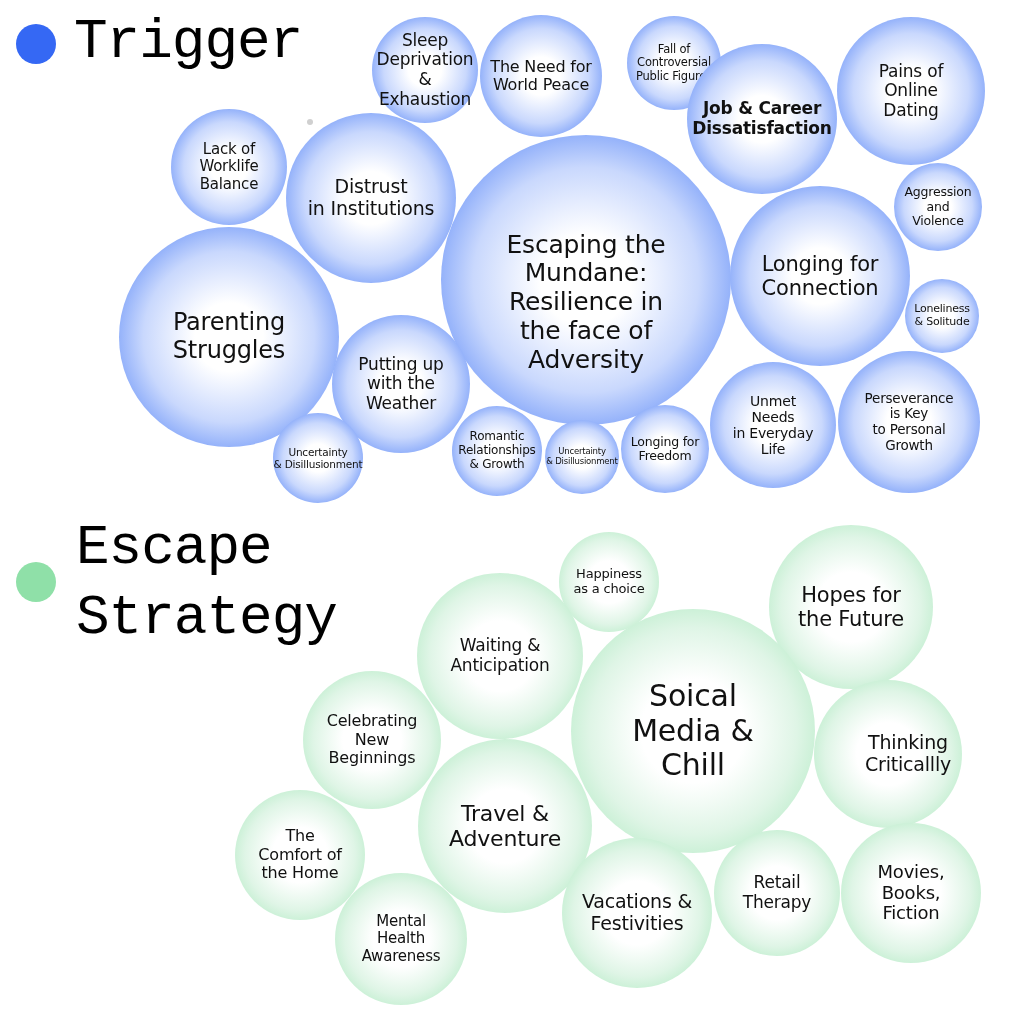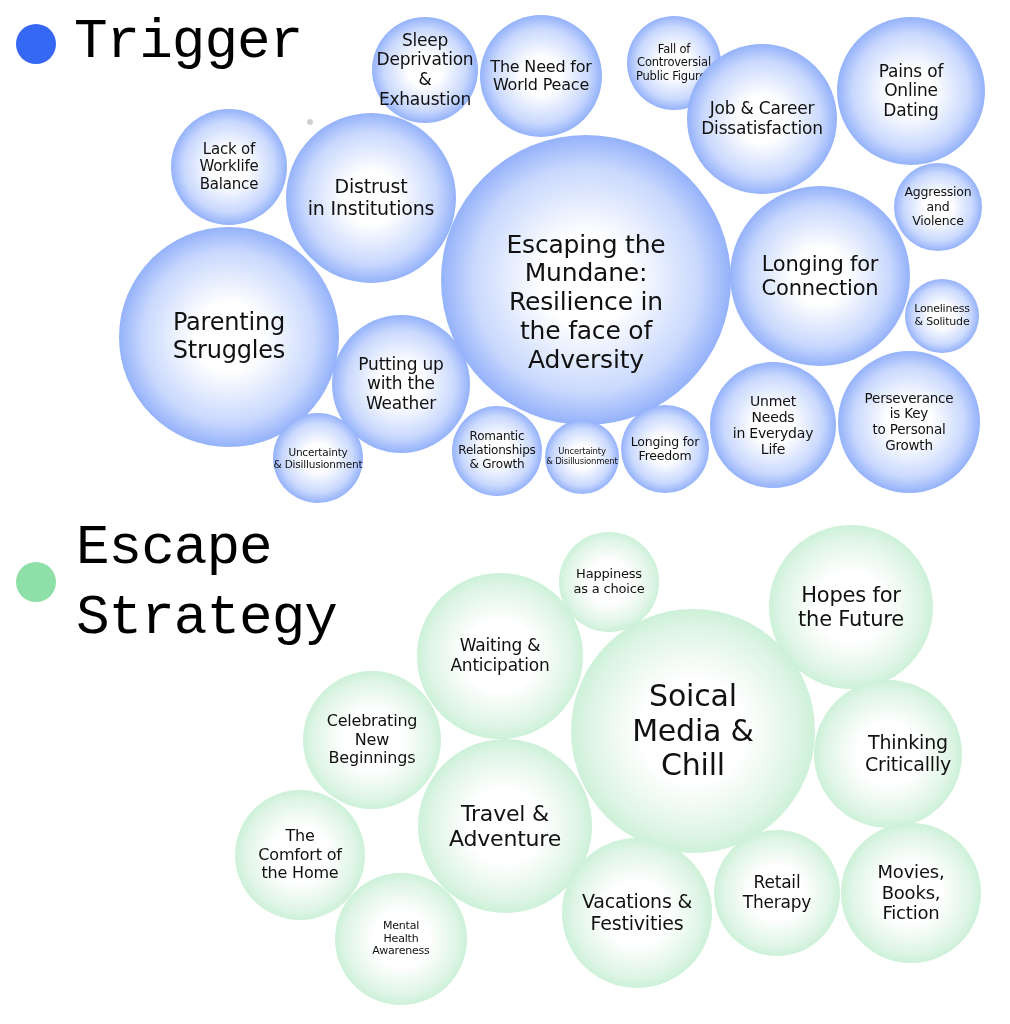--- a/index.html
+++ b/index.html
@@ -37,21 +37,21 @@
     <div class="bubble trigger" style="left: 480px; top: 15px; width: 122px; height: 122px;">
       <span style="font-size: 16px;">The Need for
 World Peace</span>
     </div>
     <div class="bubble trigger" style="left: 627px; top: 16px; width: 94px; height: 94px;">
       <span style="font-size: 11.5px;">Fall of
 Controversial
 Public Figures</span>
     </div>
     <div class="bubble trigger" style="left: 687px; top: 44px; width: 150px; height: 150px;">
-      <span style="font-size: 17px;">Job &amp; Career
+      <span style="font-size: 17px; font-weight: bold;">Job &amp; Career
 Dissatisfaction</span>
     </div>
     <div class="bubble trigger" style="left: 837px; top: 17px; width: 148px; height: 148px;">
       <span style="font-size: 17px;">Pains of
 Online
 Dating</span>
     </div>
     <div class="bubble trigger" style="left: 171px; top: 109px; width: 116px; height: 116px;">
       <span style="font-size: 15px;">Lack of
 Worklife
@@ -161,17 +161,17 @@
     <div class="bubble escape" style="left: 714px; top: 830px; width: 126px; height: 126px;">
       <span style="font-size: 17px;">Retail
 Therapy</span>
     </div>
     <div class="bubble escape" style="left: 841px; top: 823px; width: 140px; height: 140px;">
       <span style="font-size: 18px;">Movies,
 Books,
 Fiction</span>
     </div>
     <div class="bubble escape" style="left: 335px; top: 873px; width: 132px; height: 132px;">
-      <span style="font-size: 11px;">Mental
+      <span style="font-size: 15px;">Mental
 Health
 Awareness</span>
     </div>
   </div>
 
 </body></html>

